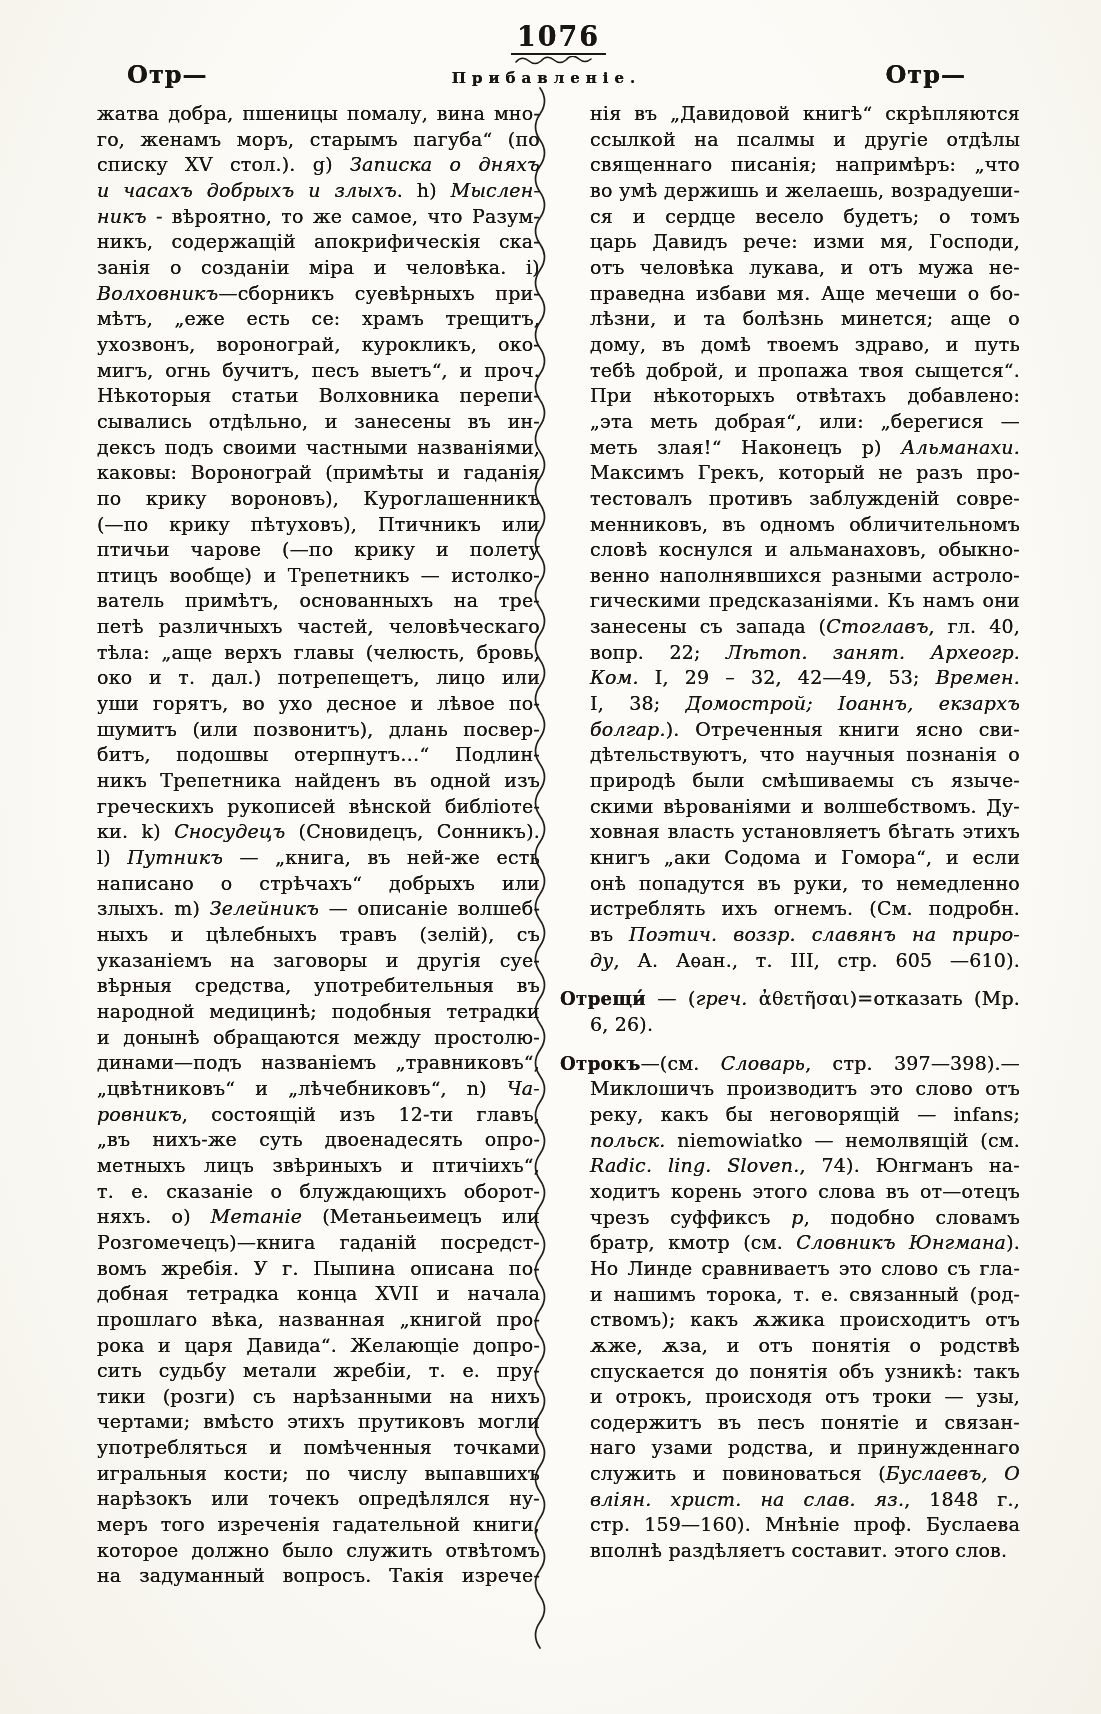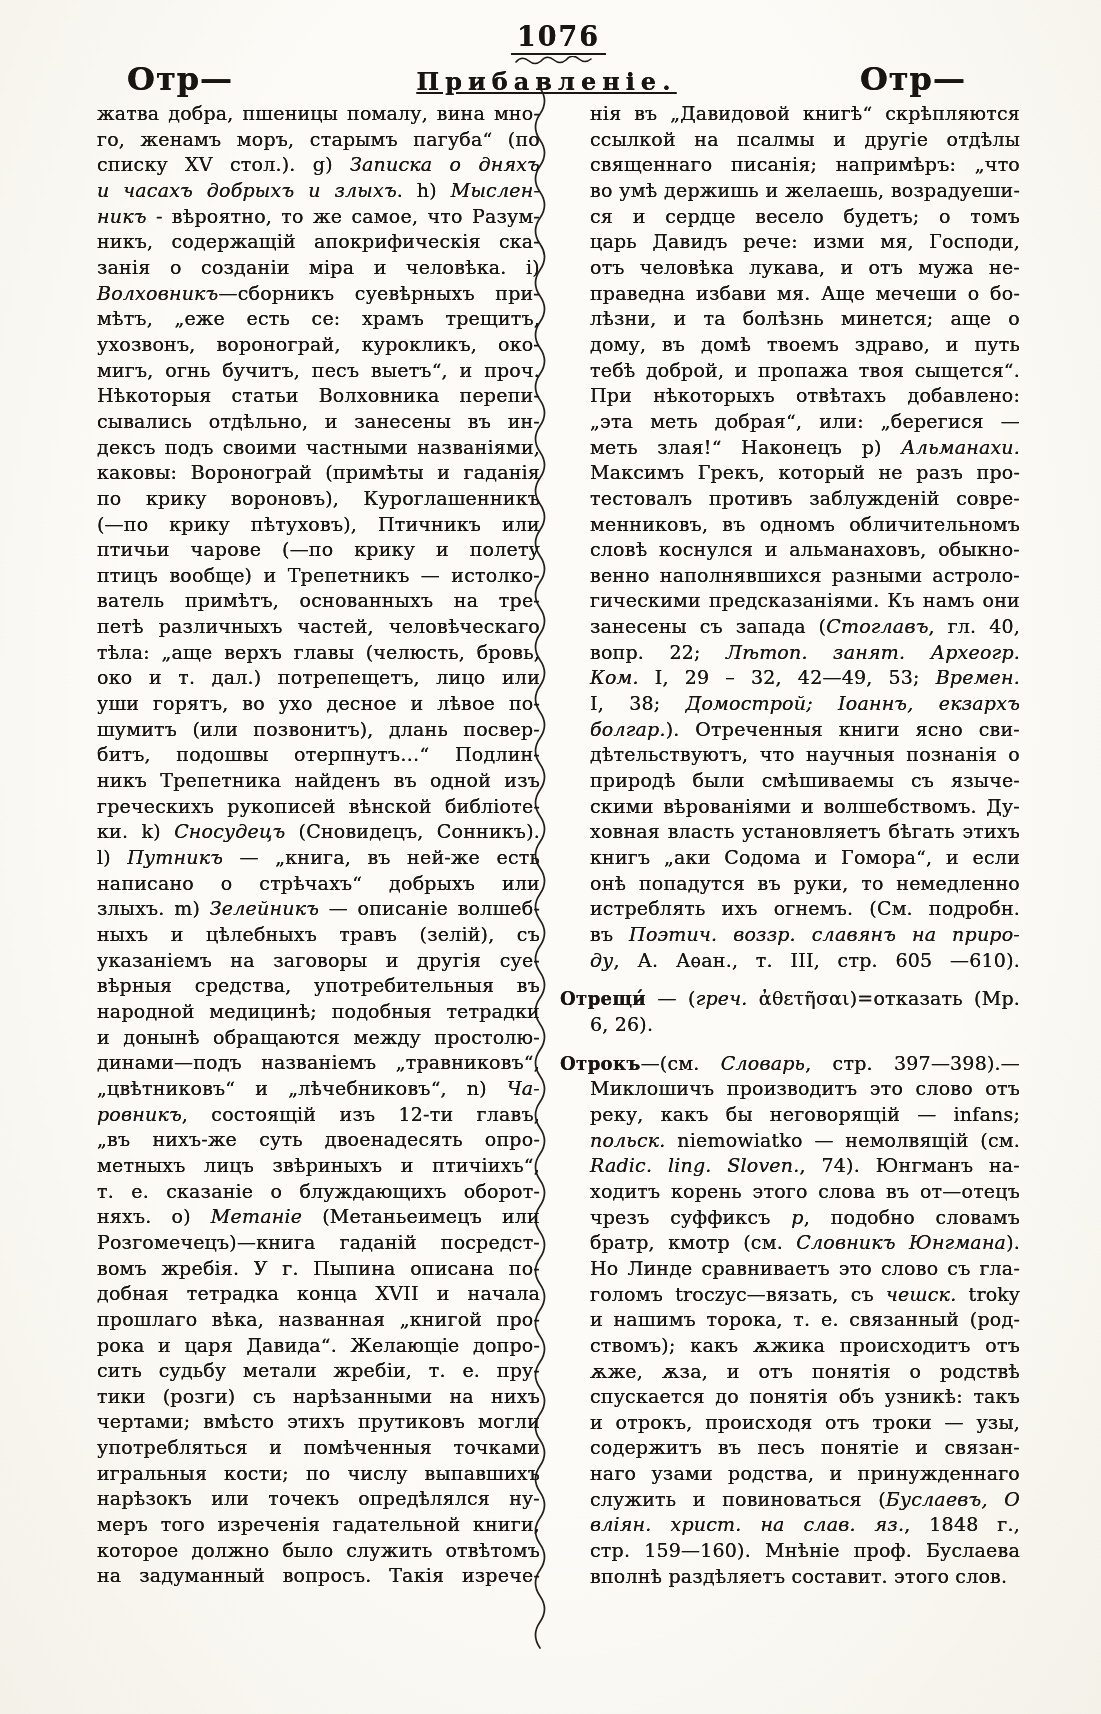--- a/index.html
+++ b/index.html
@@ -18,29 +18,28 @@
     display:inline-block;font-size:27px;font-weight:700;letter-spacing:2px;
     padding:0 6px 1px 6px;border-bottom:2px solid #1c1915;line-height:1.1;
     text-shadow:0 0 .5px currentColor;
   }
   .squiggle{display:block;margin:1px auto 0 auto;}
   .runhead{
     position:absolute;top:60px;left:97px;width:917px;
     display:flex;justify-content:space-between;align-items:baseline;
   }
   .runhead .side{
-    font-size:32px;font-weight:600;letter-spacing:1px;
+    font-size:24px;font-weight:600;letter-spacing:1px;
     text-shadow:0 0 .5px currentColor;
   }
   .runhead .side.l{padding-left:30px;}
   .runhead .side.r{padding-right:48px;}
   .sect-title{
-    font-size:24px;font-weight:600;letter-spacing:6px;
+    font-size:15px;font-weight:600;letter-spacing:6px;
     text-shadow:0 0 .5px currentColor;
-    text-decoration:underline;
   }
   
   .cols{position:absolute;top:101px;left:97px;display:flex;}
   .col{width:443px;}
   .col.right{width:460px;margin-left:20px;}
   .line{
     font-size:19px;line-height:25.65px;
     text-align:justify;text-align-last:justify;
     letter-spacing:.2px;
     text-shadow:0 0 .55px currentColor;
@@ -186,21 +185,20 @@
         <div class="entry">
           <div class="line outdent"><span class="seg b">Отрокъ</span><span class="seg">—(см. </span><span class="seg i">Словарь</span><span class="seg">, стр. 397—398).—</span></div>
           <div class="line"><span class="seg">Миклошичъ производитъ это слово отъ</span></div>
           <div class="line"><span class="seg">реку, какъ бы неговорящій — infans;</span></div>
           <div class="line"><span class="seg i">польск.</span><span class="seg"> niemowiatko — немолвящій (см.</span></div>
           <div class="line"><span class="seg i">Radic. ling. Sloven.</span><span class="seg">, 74). Юнгманъ на-</span></div>
           <div class="line"><span class="seg">ходитъ корень этого слова въ от—отецъ</span></div>
           <div class="line"><span class="seg">чрезъ суффиксъ </span><span class="seg i">р</span><span class="seg">, подобно словамъ</span></div>
           <div class="line"><span class="seg">братр, кмотр (см. </span><span class="seg i">Словникъ Юнгмана</span><span class="seg">).</span></div>
           <div class="line"><span class="seg">Но Линде сравниваетъ это слово съ гла-</span></div>
-          <div class="line"><span class="seg">голомъ troczyc—вязать, съ </span><span class="seg i">чешск.</span><span class="seg"> troky</span></div>
           <div class="line"><span class="seg">и нашимъ торока, т. е. связанный (род-</span></div>
           <div class="line"><span class="seg">ствомъ); какъ ѫжика происходитъ отъ</span></div>
           <div class="line"><span class="seg">ѫже, ѫза, и отъ понятія о родствѣ</span></div>
           <div class="line"><span class="seg">спускается до понятія объ узникѣ: такъ</span></div>
           <div class="line"><span class="seg">и отрокъ, происходя отъ троки — узы,</span></div>
           <div class="line"><span class="seg">содержитъ въ песъ понятіе и связан-</span></div>
           <div class="line"><span class="seg">наго узами родства, и принужденнаго</span></div>
           <div class="line"><span class="seg">служить и повиноваться (</span><span class="seg i">Буслаевъ, О</span></div>
           <div class="line"><span class="seg i">вліян. христ. на слав. яз.</span><span class="seg">, 1848 г.,</span></div>
           <div class="line"><span class="seg">стр. 159—160). Мнѣніе проф. Буслаева</span></div>

